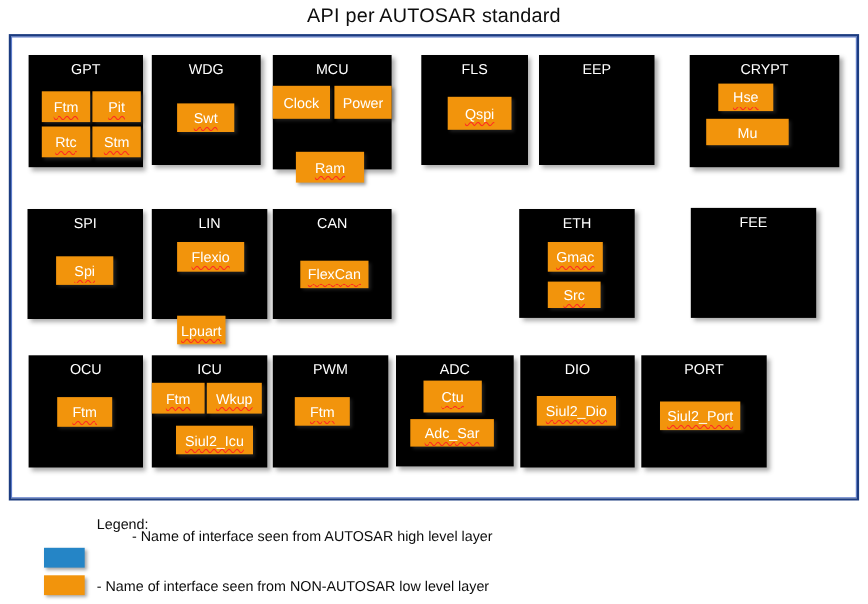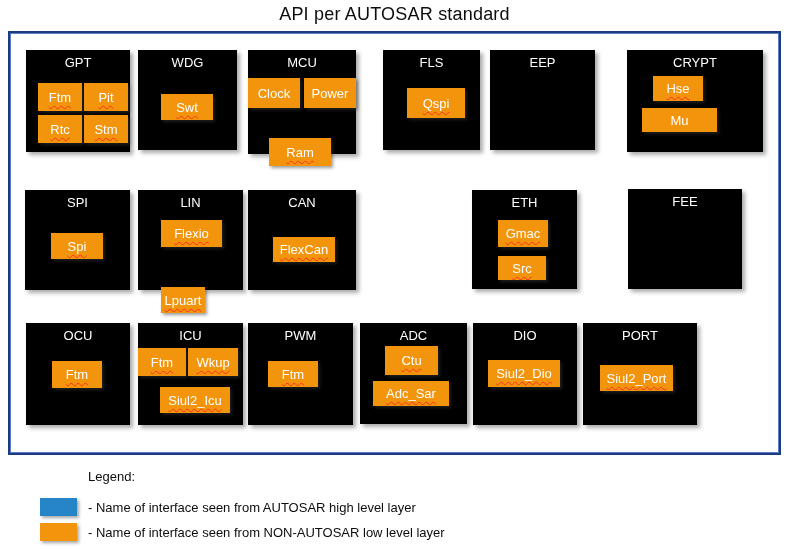--- a/index.html
+++ b/index.html
@@ -121,21 +121,21 @@
     box-shadow: 2px 2px 3px rgba(60,60,60,0.45);
   }
   .legend-swatch.blue   { top: 498px; background: #2585C6; }
   .legend-swatch.orange { top: 523px; background: #F2940C; }
   .legend-label {
     position: absolute;
     left: 88px;
     font-size: 13px;
     color: #0d0d0d;
   }
-  .legend-label.l1 { top: 500px; }
+  .legend-label.l1 { top: 480px; margin-left: 32px; }
   .legend-label.l2 { top: 525px; }
 </style>
 </head>
 <body>
 
 <div class="stage">
 
   <div class="page-title">API per AUTOSAR standard</div>
 
   <div class="frame"></div>

